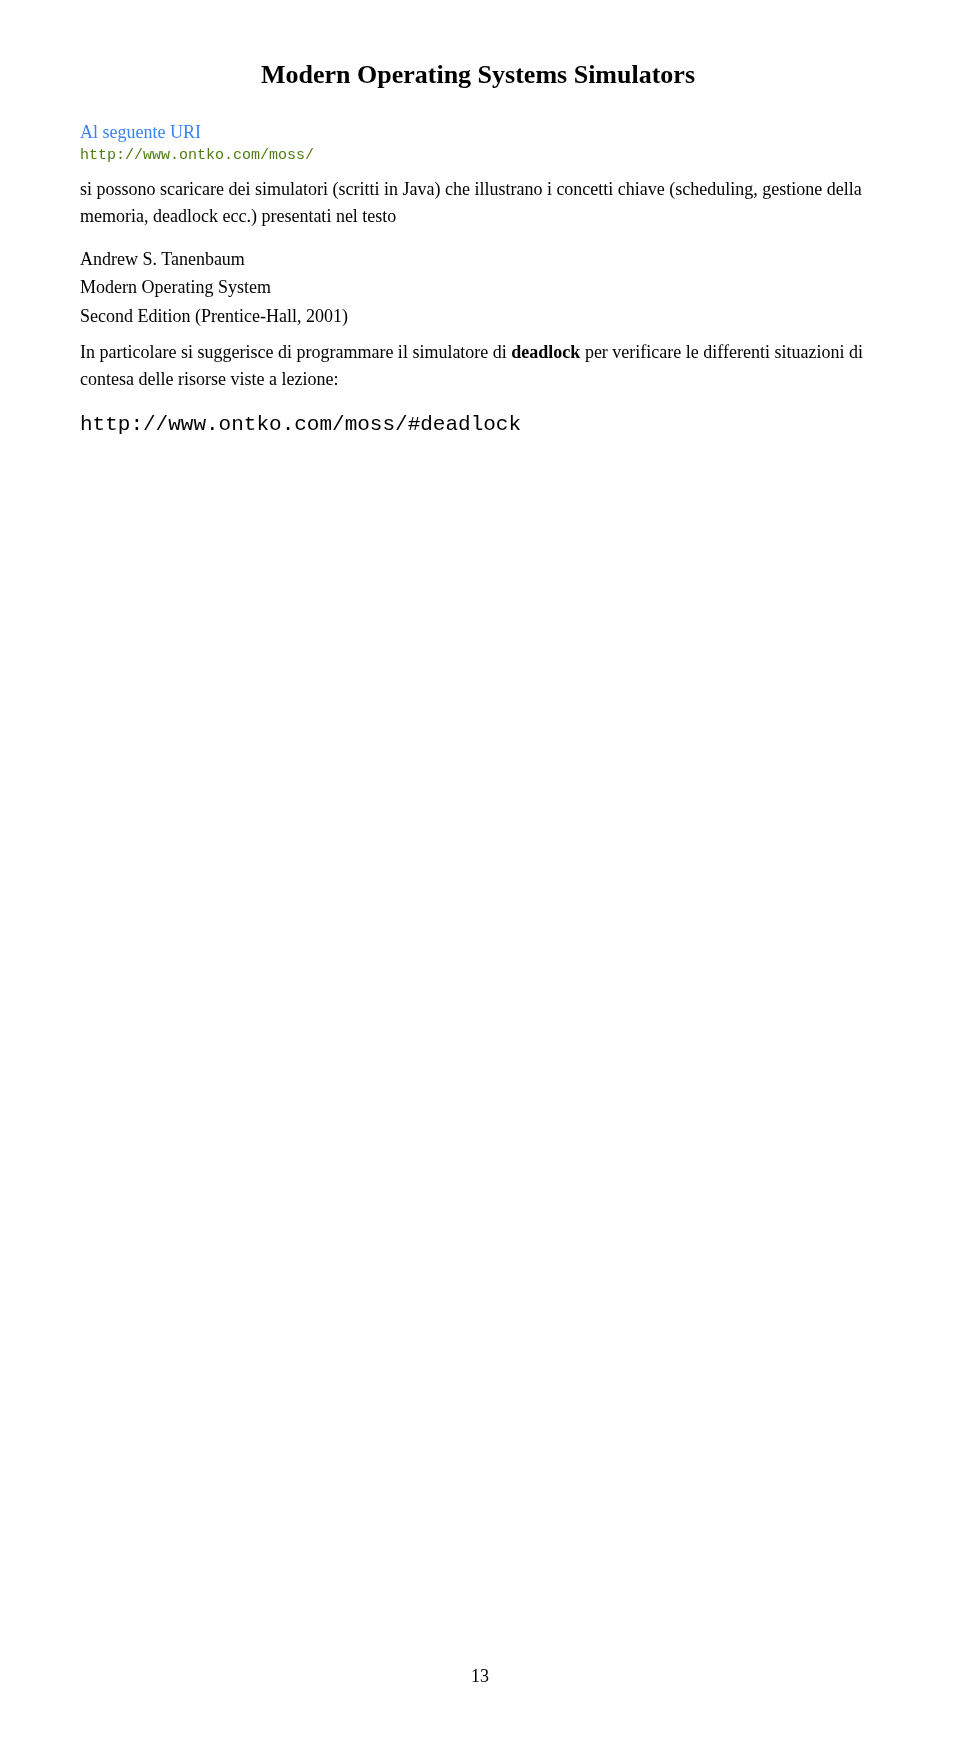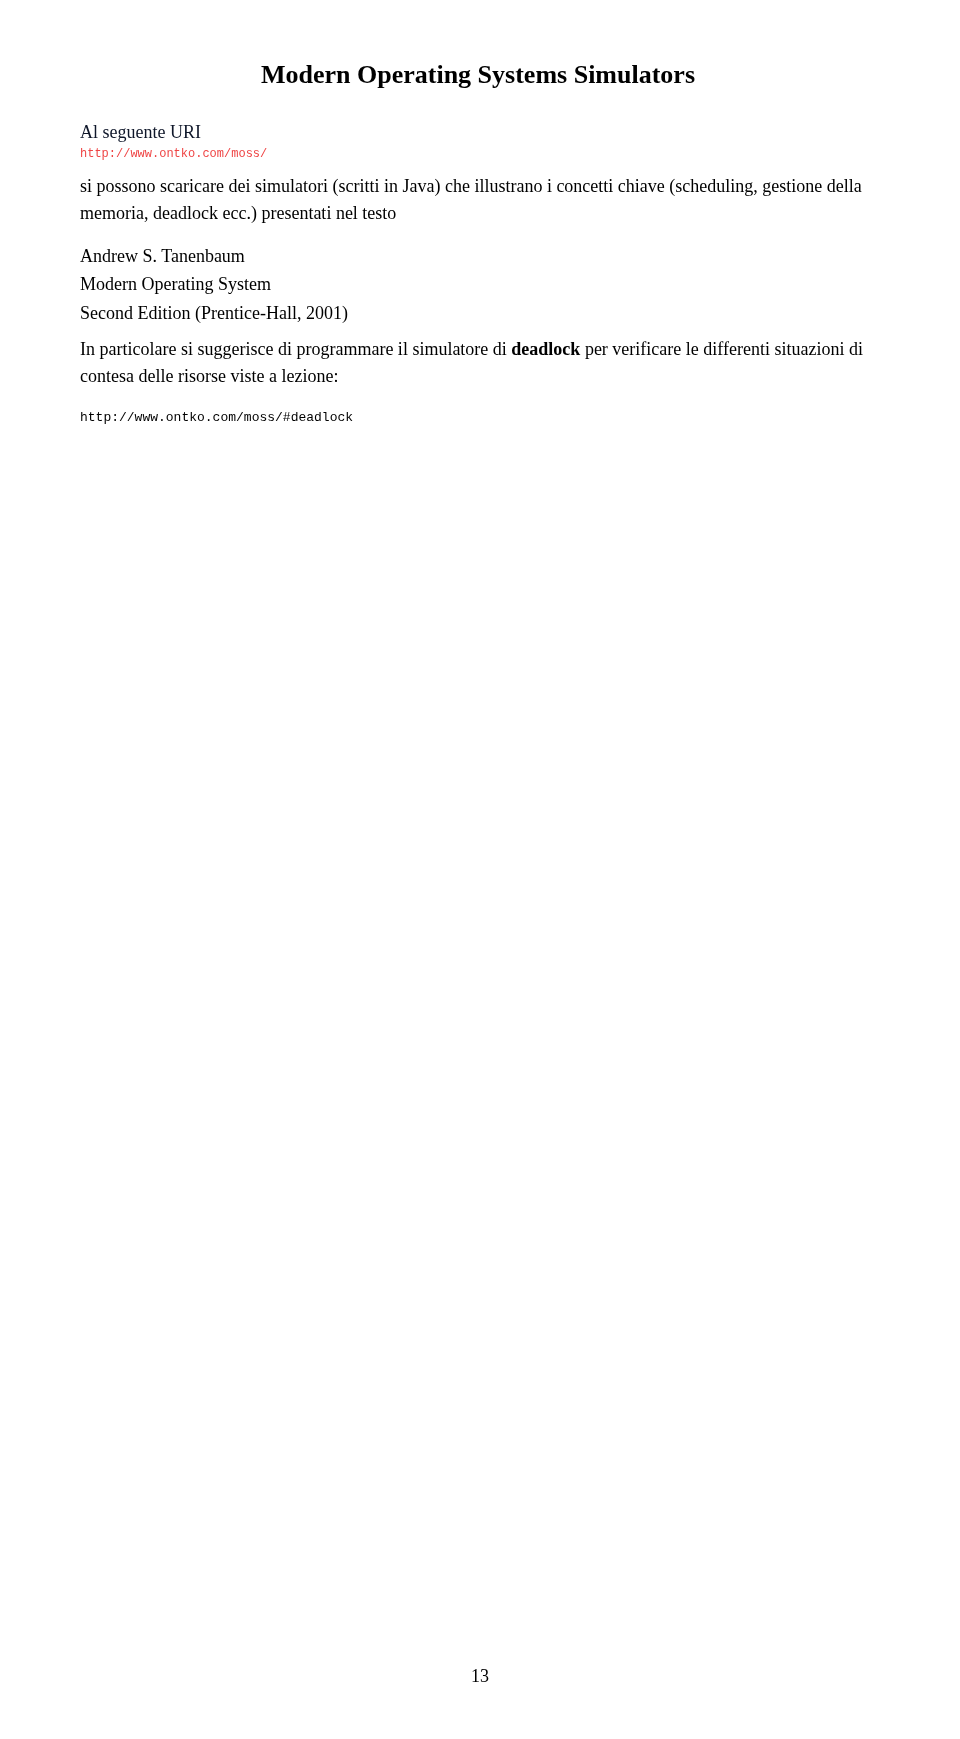--- a/index.html
+++ b/index.html
@@ -34,28 +34,28 @@
     .body-text {
       font-size: 18px;
       line-height: 1.5;
       font-family: "Times New Roman", Times, serif;
       color: #000000;
     }
 
     .label-text {
       font-size: 18px;
       font-family: "Times New Roman", Times, serif;
-      color: #0f172a;
+      color: #3b82f6;
       margin-bottom: 4px;
     }
 
     .uri-link {
       font-family: "Courier New", Courier, monospace;
-      font-size: 12px;
-      color: #ef4444;
+      font-size: 15px;
+      color: #4d7c0f;
       display: block;
       margin-bottom: 12px;
     }
 
     .paragraph {
       margin-bottom: 16px;
     }
 
     .book-title-block {
       margin-top: 8px;
@@ -71,21 +71,21 @@
     .inline-bold {
       font-weight: bold;
     }
 
     .links-block {
       margin-top: 20px;
     }
 
     .monospace-link {
       font-family: "Courier New", Courier, monospace;
-      font-size: 13px;
+      font-size: 21px;
       display: block;
       margin-bottom: 2px;
       color: #000000;
     }
 
     .page-number {
       position: absolute;
       bottom: 52px;
       left: 50%;
       transform: translateX(-50%);

